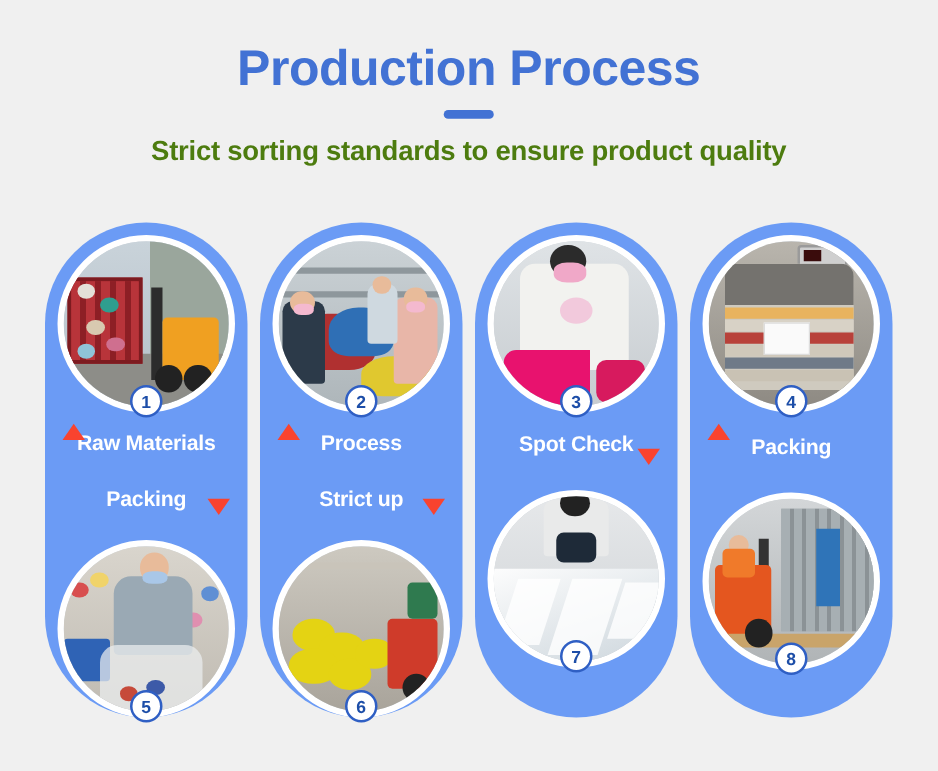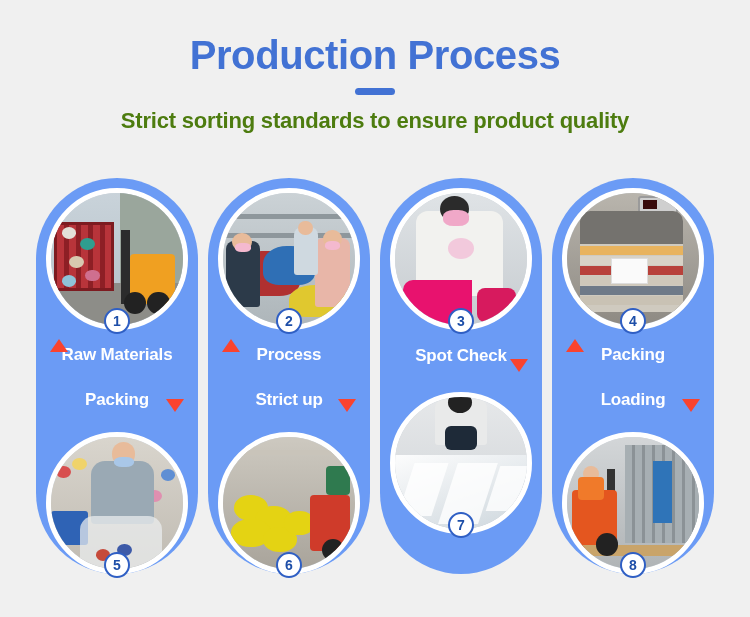--- a/index.html
+++ b/index.html
@@ -386,24 +386,20 @@
         </div>
       </div>
       <div class="badge">4</div>
     </div>
 
     <div class="label-row top-label">
       <span class="tri tri-up"></span>
       <span class="step-label">Packing</span>
     </div>
 
-    <div class="label-row bottom-label">
-      <span class="step-label">Loading</span>
-      <span class="tri tri-down"></span>
-    </div>
 
     <div class="photo-wrap">
       <div class="photo-circle">
         <div class="photo-art">
           <div class="load-bg"></div>
           <div class="container-box">
               <div class="cont-door"></div>
             </div>
           <div class="fork3-mast"></div>
           <div class="fork3-body"></div>

